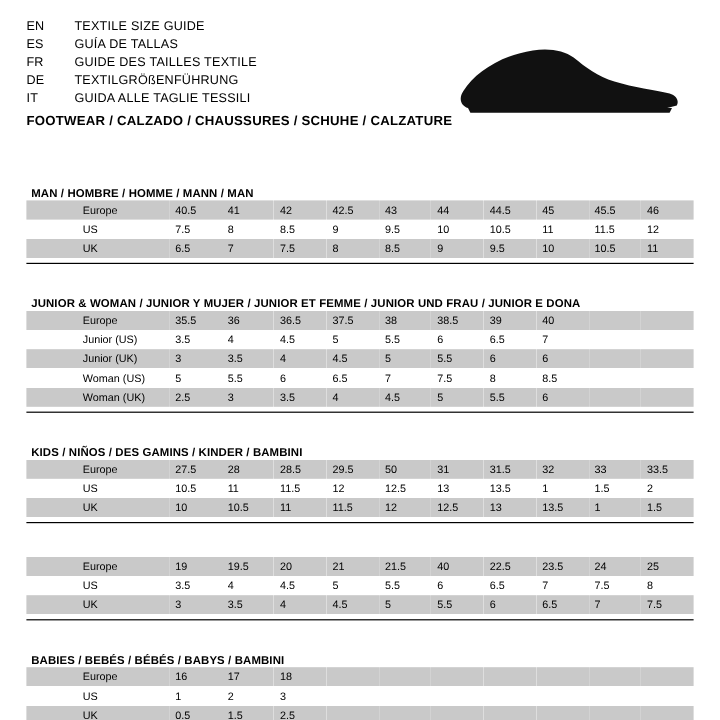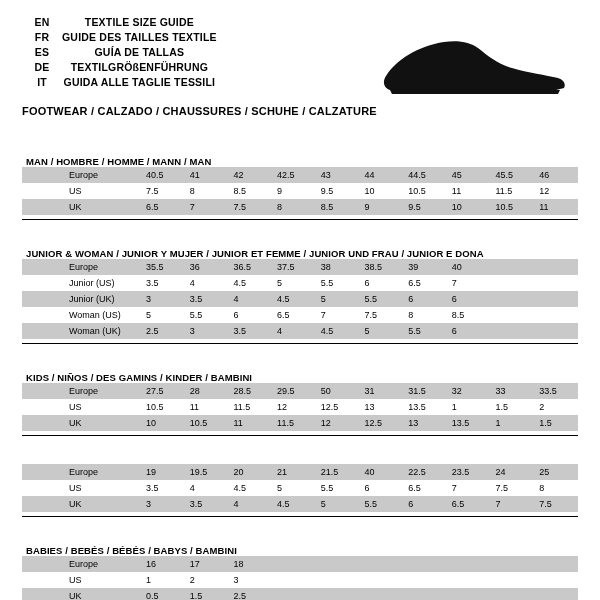--- a/index.html
+++ b/index.html
@@ -23,23 +23,22 @@
   }
 
   
   .header {
     position: relative;
     height: 96px;
   }
   .lang-table {
     border-collapse: collapse;
     font-size: 10.5px;
-    font-weight: bold;
+    font-weight: normal;
     letter-spacing: 0.2px;
-    text-align: center;
   }
   .lang-table td {
     padding: 0 0 3px 0;
     vertical-align: top;
     line-height: 12px;
     white-space: nowrap;
   }
   .lang-code {
     width: 40px;
   }
@@ -47,21 +46,21 @@
     position: absolute;
     right: 10px;
     top: 14px;
     width: 190px;
     height: 72px;
   }
   .footwear-line {
     font-size: 11px;
     font-weight: bold;
     letter-spacing: 0.2px;
-    margin-top: 14px;
+    margin-top: 4px;
   }
 
   
   .section {
     margin-top: 28px;
   }
   .section.first {
     margin-top: 44px;
   }
   .section-title {
@@ -111,26 +110,26 @@
 <div class="page">
 
   <div class="header">
     <table class="lang-table">
       <tbody id="lang-rows">
           <tr>
             <td class="lang-code">EN</td>
             <td>TEXTILE SIZE GUIDE</td>
           </tr>
           <tr>
+            <td class="lang-code">ES</td>
+            <td>GUÍA DE TALLAS</td>
+          </tr>
+          <tr>
             <td class="lang-code">FR</td>
             <td>GUIDE DES TAILLES TEXTILE</td>
-          </tr>
-          <tr>
-            <td class="lang-code">ES</td>
-            <td>GUÍA DE TALLAS</td>
           </tr>
           <tr>
             <td class="lang-code">DE</td>
             <td>TEXTILGRÖßENFÜHRUNG</td>
           </tr>
           <tr>
             <td class="lang-code">IT</td>
             <td>GUIDA ALLE TAGLIE TESSILI</td>
           </tr>
         </tbody>

